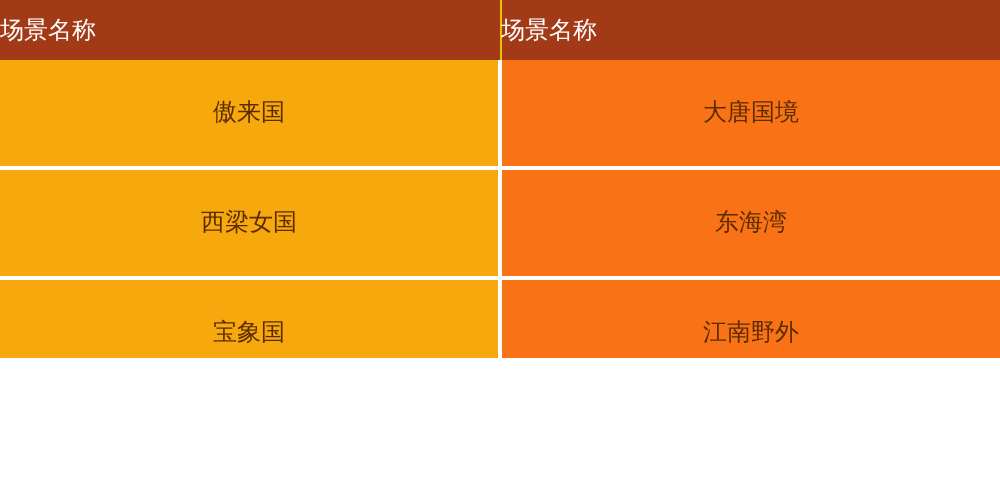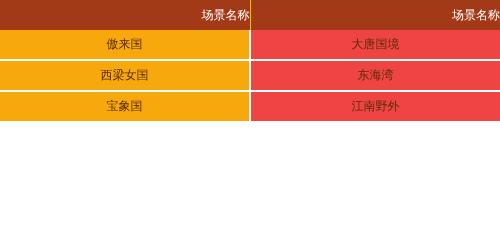--- a/index.html
+++ b/index.html
@@ -24,44 +24,44 @@
   }
   table.scene-table col.col-left { width: 250px; }
   table.scene-table col.col-right { width: 250px; }
 
   table.scene-table th {
     height: 30px;
     background: #a33a17;
     color: #ffffff;
     font-size: 12px;
     font-weight: normal;
-    text-align: right;
+    text-align: left;
     vertical-align: middle;
     padding: 0;
     border: 0;
   }
   table.scene-table th.th-left {
     border-right: 1px solid #f0c000;
   }
   table.scene-table td {
     height: 29px;
     background: #f4b400;
     color: #5a2c00;
     font-size: 12px;
     text-align: center;
     vertical-align: middle;
-    padding: 0;
+    padding: 12px;
     border: 0;
   }
   table.scene-table td.cell-left {
     background: #f7a80d;
     border-right: 2px solid #ffffff;
   }
   table.scene-table td.cell-right {
-    background: #ef4444;
+    background: #f97316;
   }
   table.scene-table tr.data-row td {
     border-bottom: 2px solid #ffffff;
   }
   table.scene-table tr.data-row:last-child td {
     border-bottom: 0;
   }
 </style>
 </head>
 <body>

